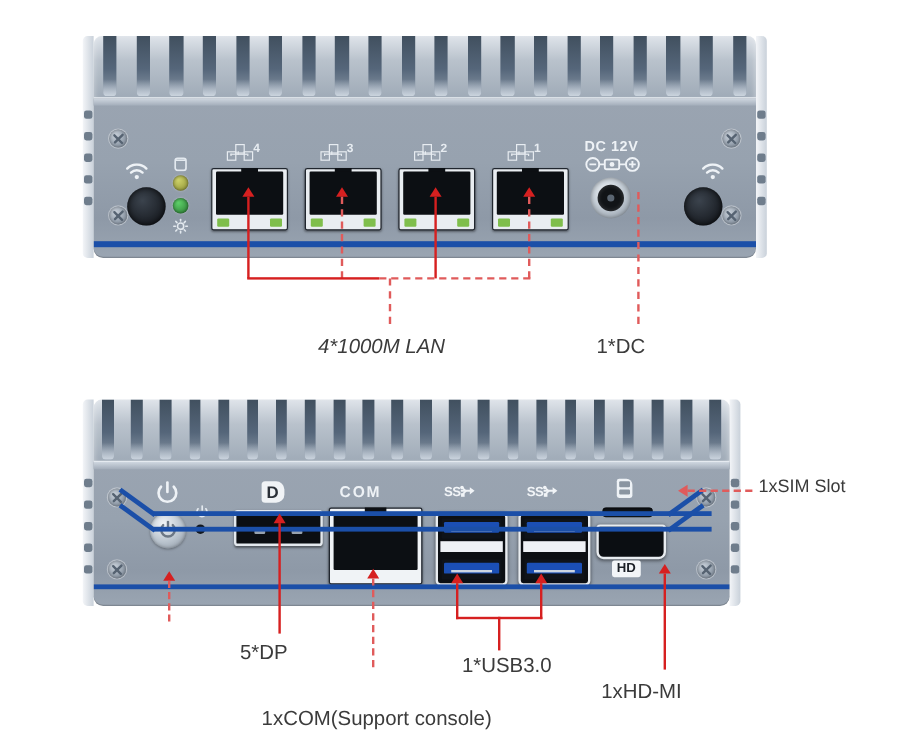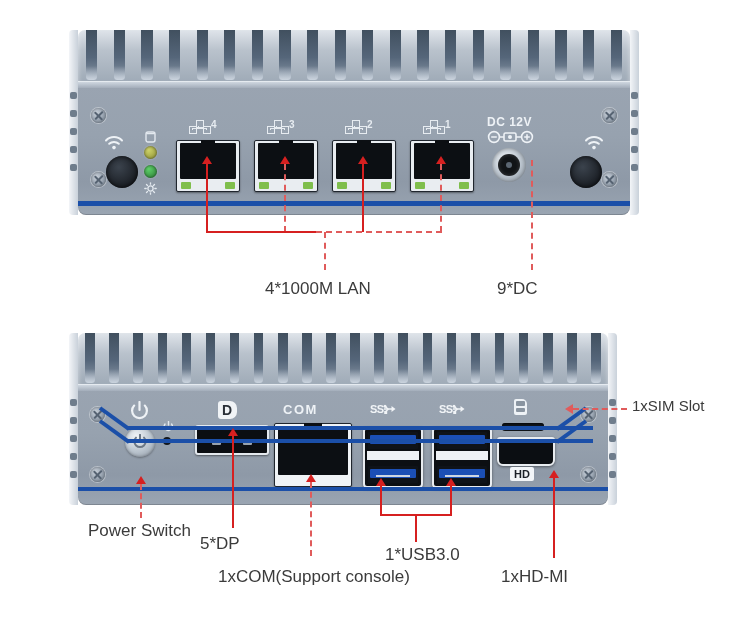--- a/index.html
+++ b/index.html
@@ -534,36 +534,35 @@
 
   <div class="arrowup" style="left:358px;top:156px;"></div>
   <div class="cl-solid" style="left:362px;top:164px;width:2px;height:68px;"></div>
 
   <div class="arrowup" style="left:436px;top:156px;"></div>
   <div class="cl-dash-v" style="left:440px;top:164px;height:68px;"></div>
 
   <div class="cl-solid" style="left:206px;top:231px;width:110px;height:2px;"></div>
   <div class="cl-dash-h" style="left:316px;top:231px;width:126px;"></div>
   <div class="cl-dash-v" style="left:324px;top:232px;height:38px;"></div>
-  <div class="calloutlabel" style="left:265px;top:279px;">4*1000M LAN</div>
+  <div class="calloutlabel" style="left:265px;top:279px;font-style:italic;">4*1000M LAN</div>
 
   <div class="cl-dash-v" style="left:531px;top:160px;height:110px;"></div>
-  <div class="calloutlabel" style="left:497px;top:279px;">9*DC</div>
+  <div class="calloutlabel" style="left:497px;top:279px;">1*DC</div>
 
   <div class="arrowup" style="left:136px;top:476px;"></div>
   <div class="cl-dash-v" style="left:140px;top:484px;height:34px;"></div>
-  <div class="calloutlabel" style="left:88px;top:521px;">Power Switch</div>
 
   <div class="arrowup" style="left:228px;top:428px;"></div>
   <div class="cl-solid" style="left:232px;top:436px;width:2px;height:92px;"></div>
   <div class="calloutlabel" style="left:200px;top:534px;">5*DP</div>
 
   <div class="arrowup" style="left:306px;top:474px;"></div>
   <div class="cl-dash-v" style="left:310px;top:482px;height:74px;"></div>
-  <div class="calloutlabel" style="left:218px;top:567px;">1xCOM(Support console)</div>
+  <div class="calloutlabel" style="left:218px;top:589px;">1xCOM(Support console)</div>
 
   <div class="arrowup" style="left:376px;top:478px;"></div>
   <div class="cl-solid" style="left:380px;top:486px;width:2px;height:30px;"></div>
   <div class="arrowup" style="left:446px;top:478px;"></div>
   <div class="cl-solid" style="left:450px;top:486px;width:2px;height:30px;"></div>
   <div class="cl-solid" style="left:380px;top:514px;width:72px;height:2px;"></div>
   <div class="cl-solid" style="left:415px;top:514px;width:2px;height:28px;"></div>
   <div class="calloutlabel" style="left:385px;top:545px;">1*USB3.0</div>
 
   <div class="arrowup" style="left:549px;top:470px;"></div>

